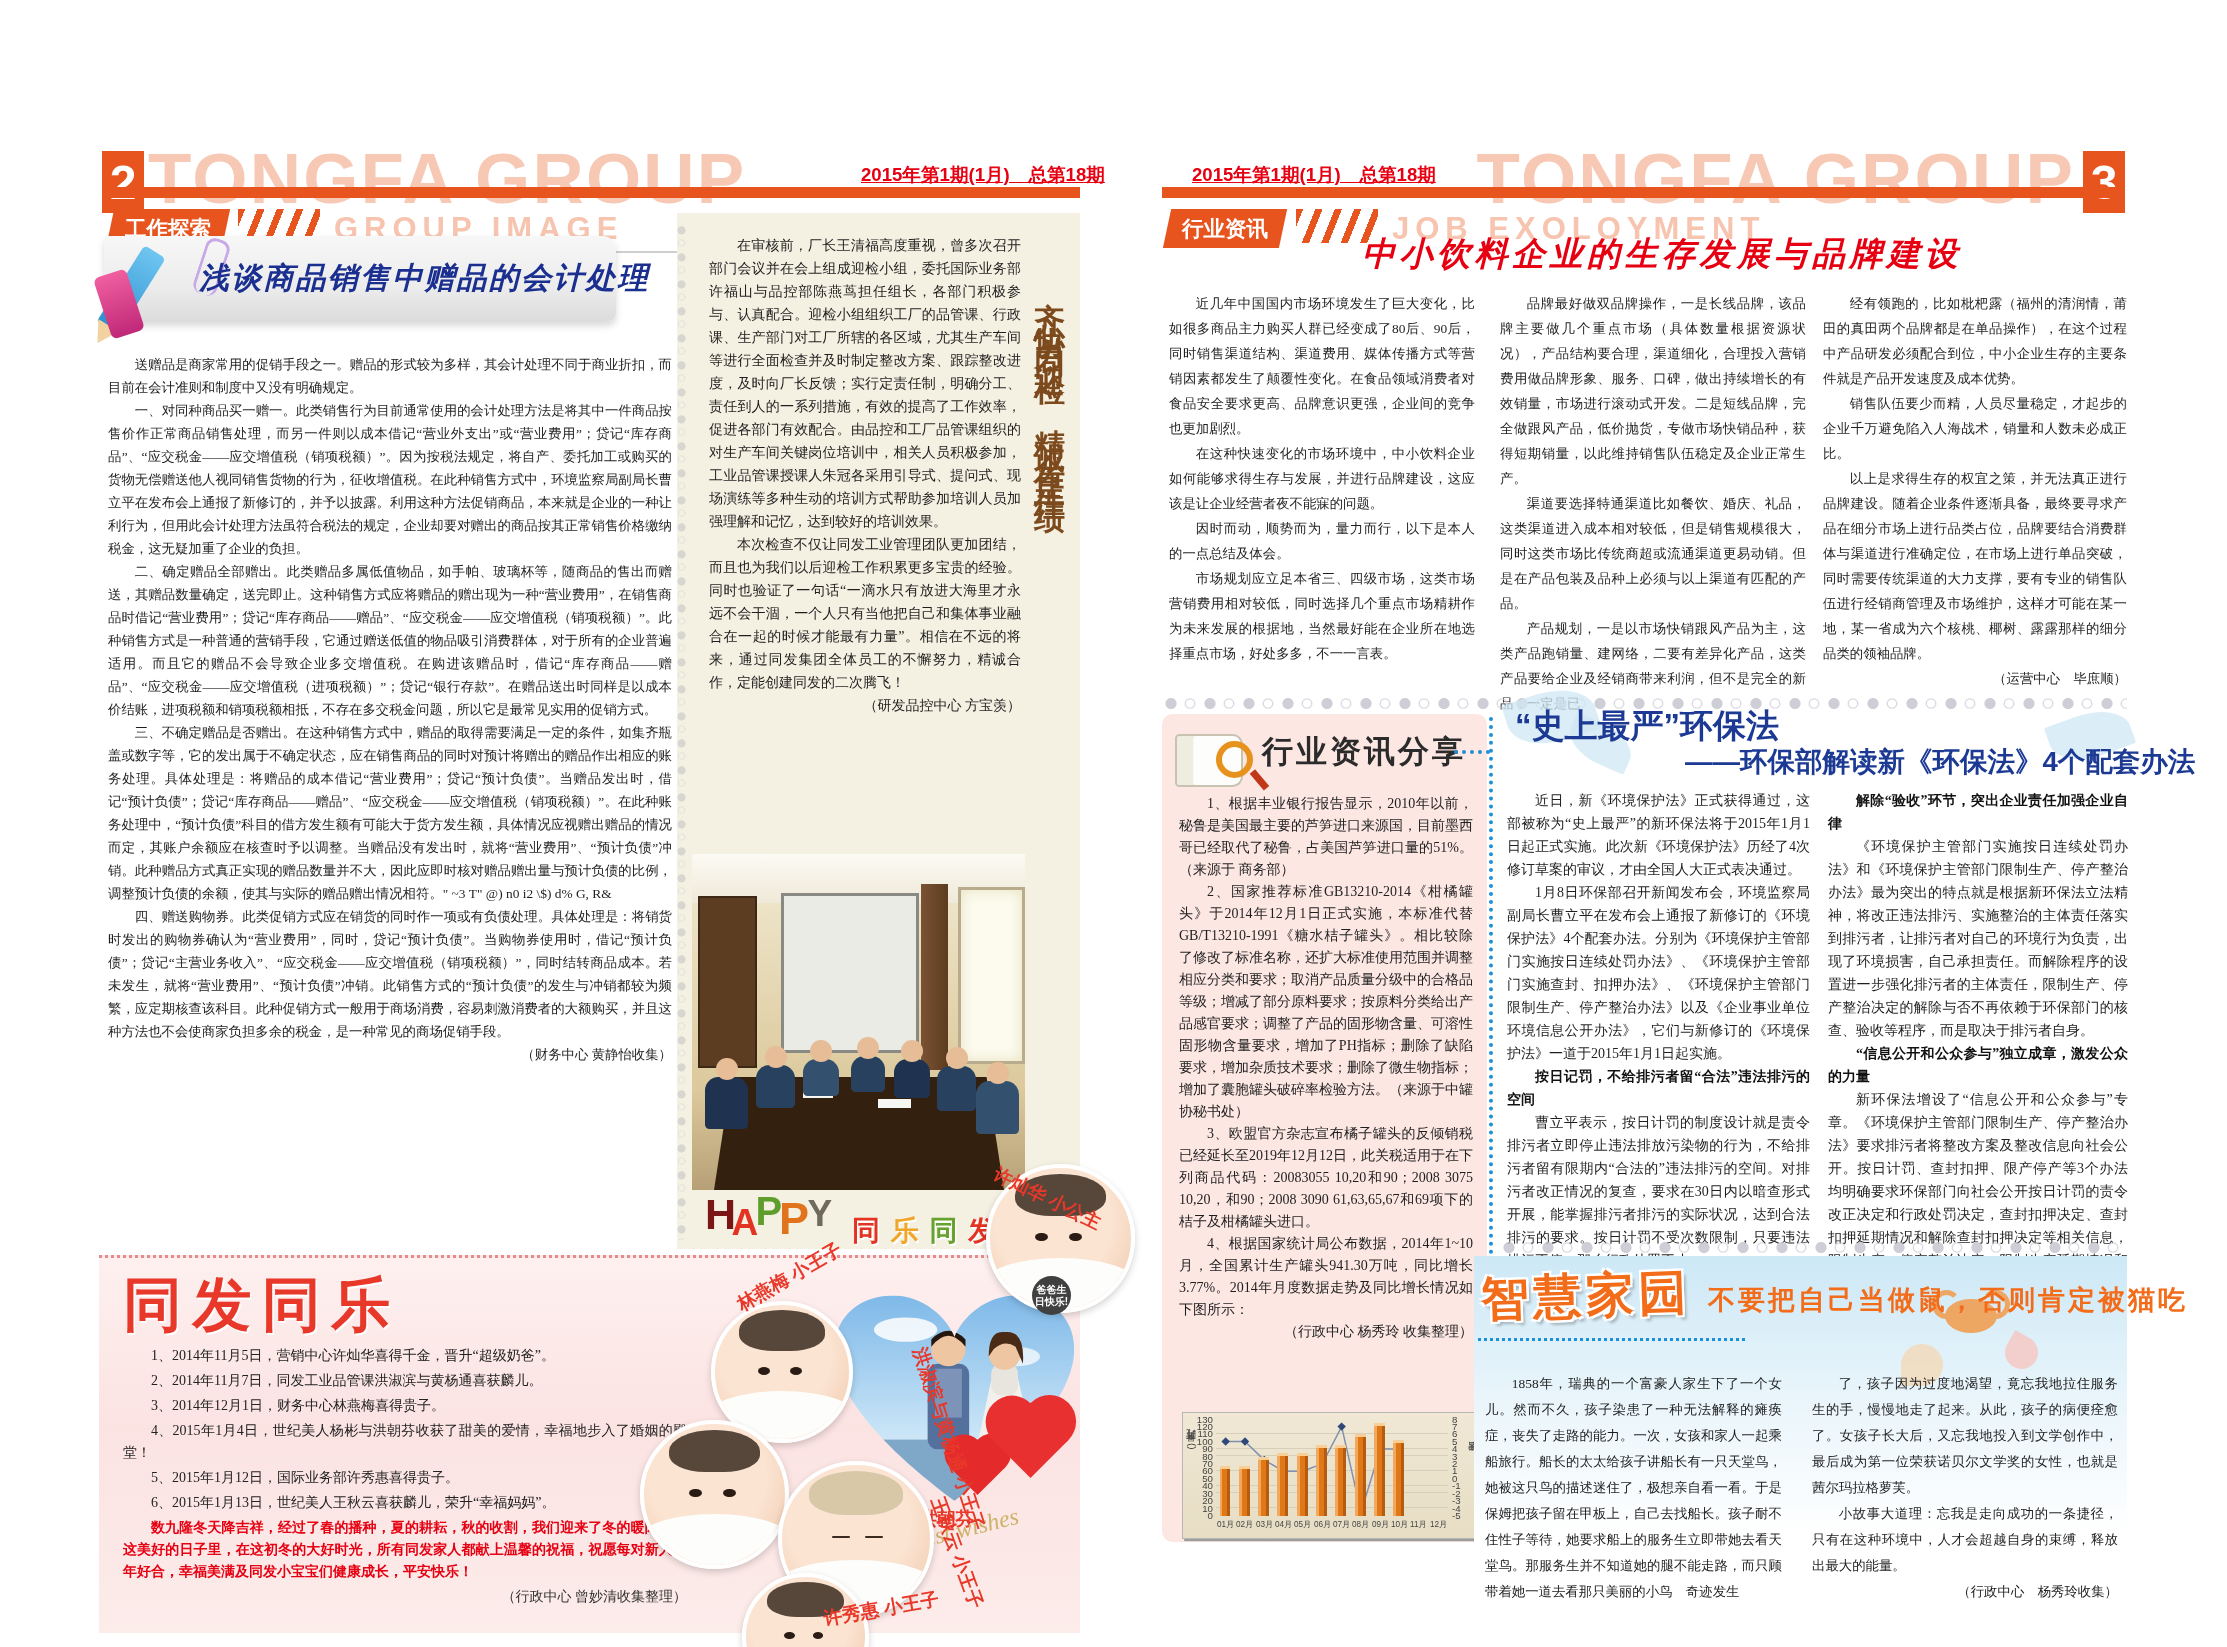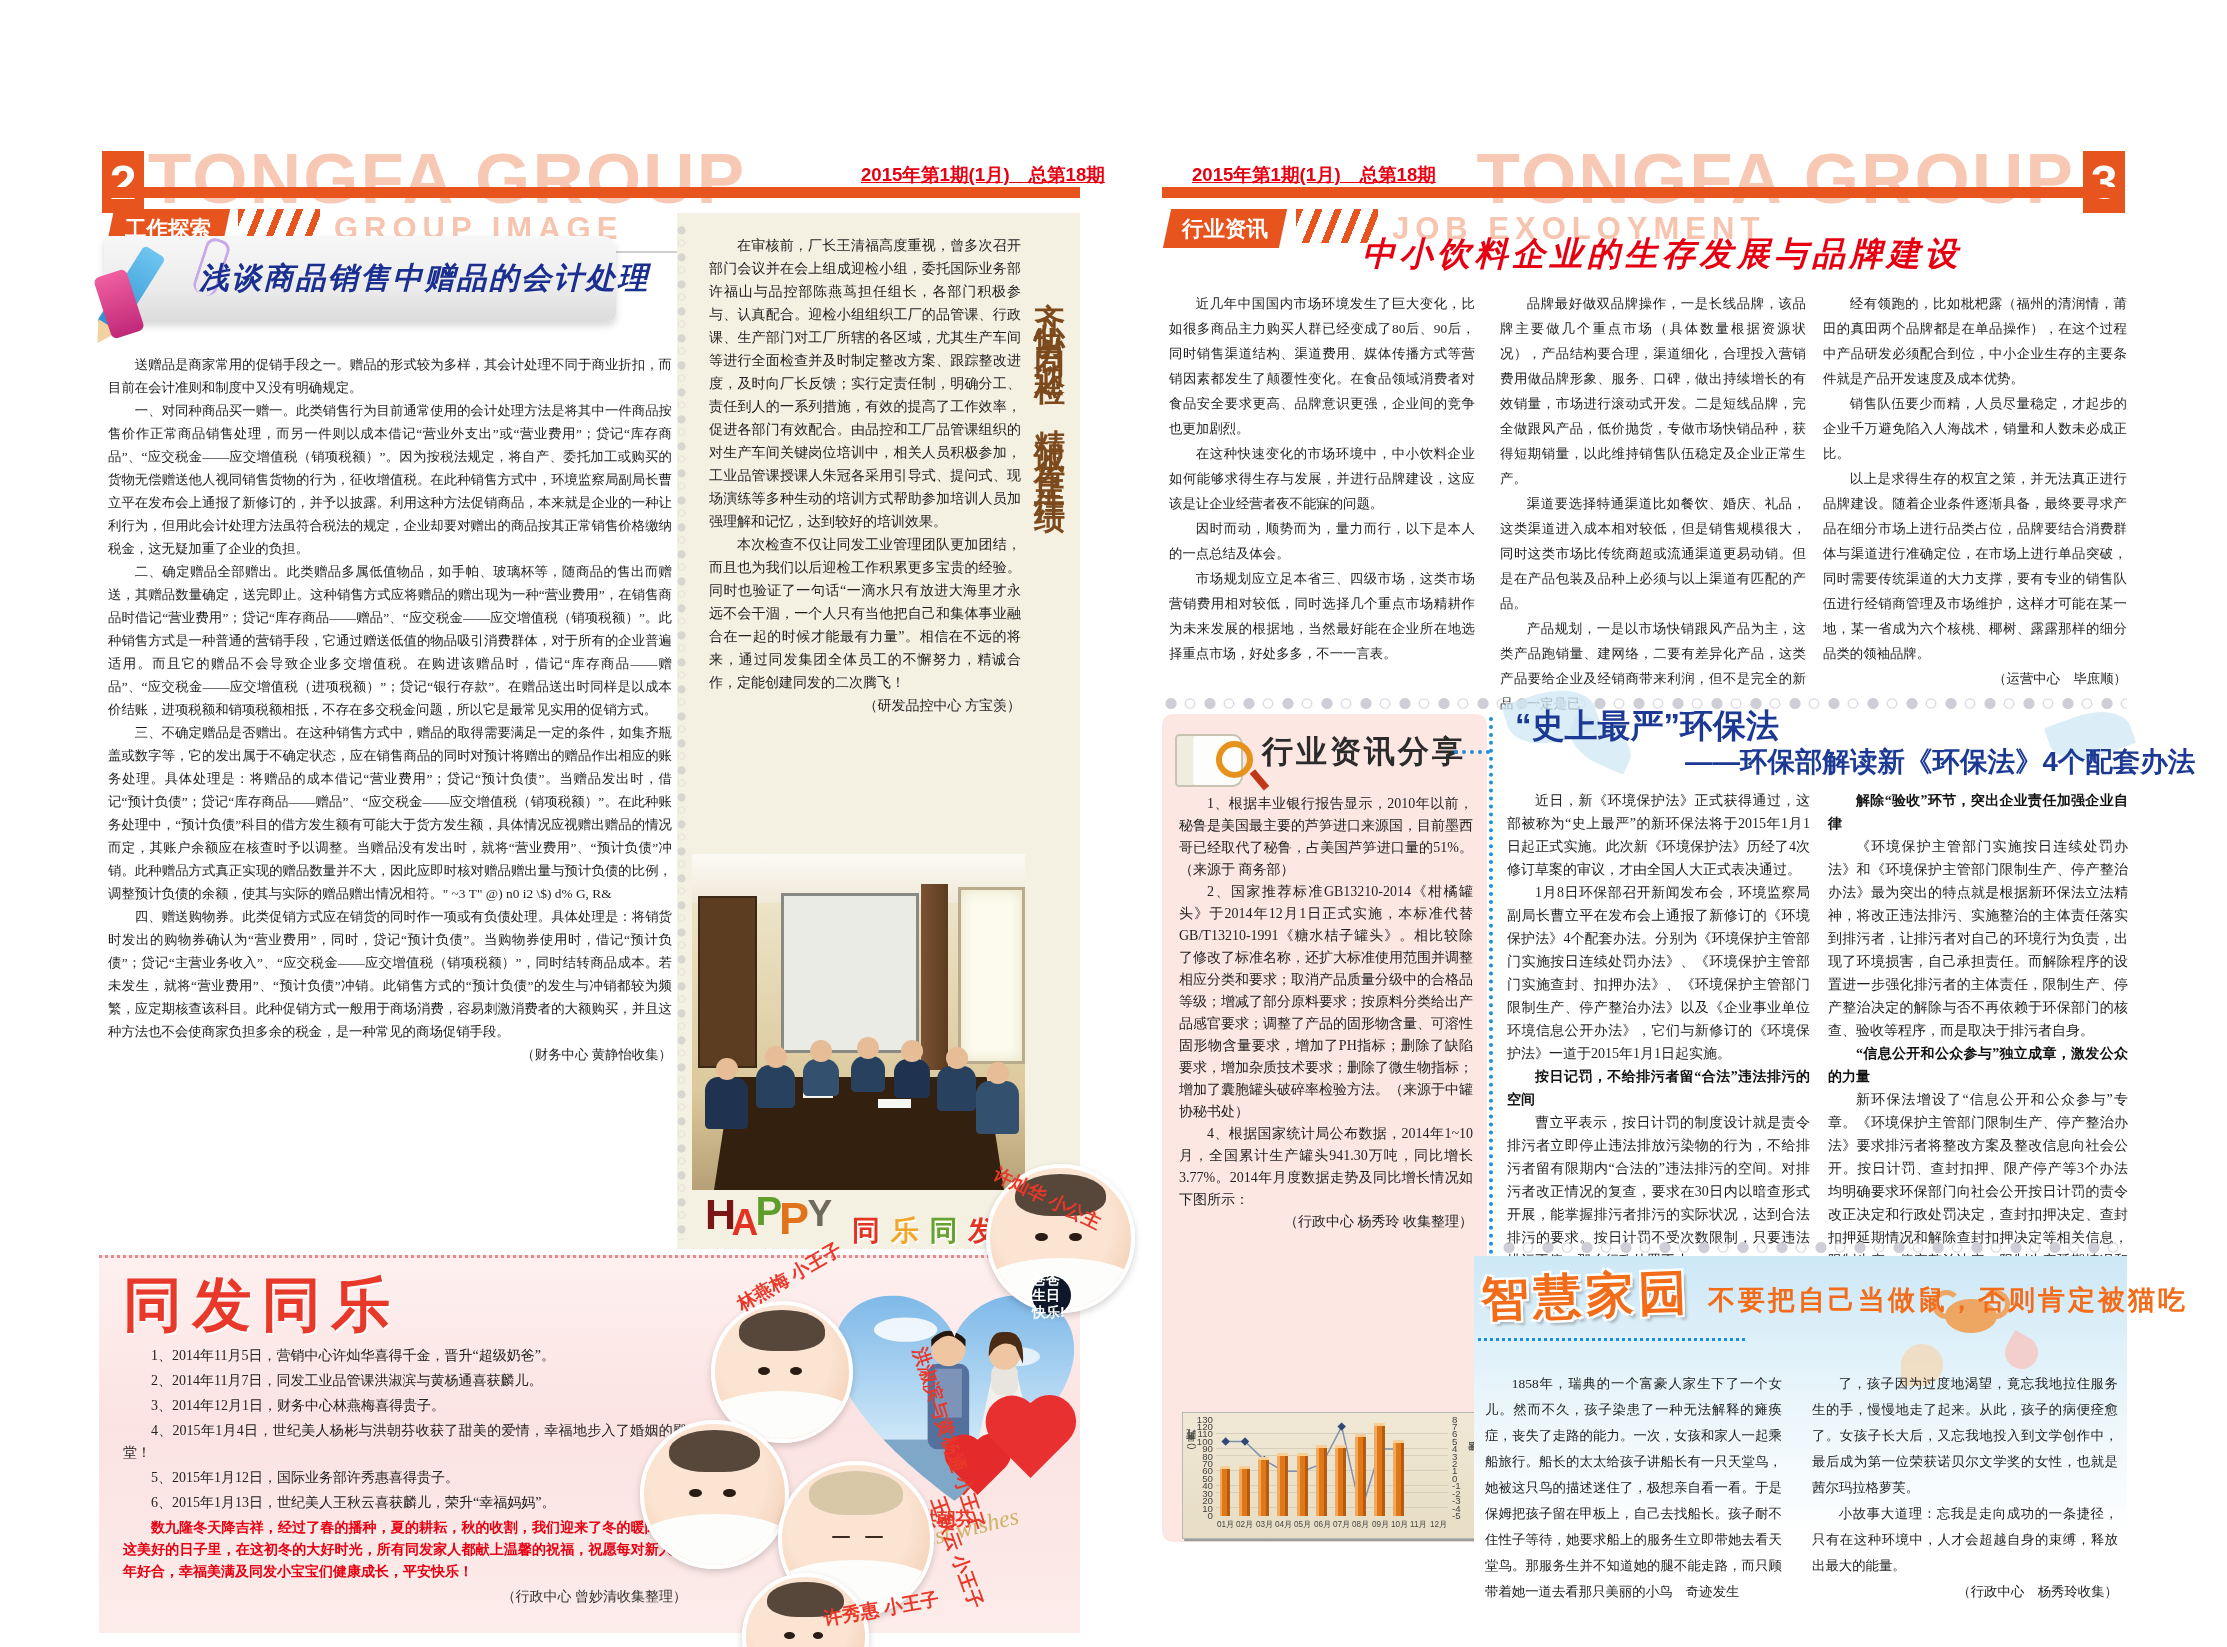--- a/index.html
+++ b/index.html
@@ -102,22 +102,22 @@
   .crab:before{content:"";position:absolute;left:-13.4px;top:-9px;width:19.3px;height:19.3px;border:5.2px solid #f29a4a;border-radius:50%;border-right-color:transparent;}
   .crab:after{content:"";position:absolute;right:-13.4px;top:-9px;width:19.3px;height:19.3px;border:5.2px solid #f29a4a;border-radius:50%;border-left-color:transparent;}
   .shell{position:absolute;border-radius:50% 50% 50% 0;background:#f3d8b8;opacity:.8;}
   
   #chart{position:absolute;background:linear-gradient(#f0e8d5,#e7ddc4);border:1.5px solid #b7b7b7;box-shadow:2.2px 2.2px 0 #9c9c9c;}
   #chart-plot{position:absolute;background:repeating-linear-gradient(180deg,transparent 0 6.7px,#d8cfba 6.7px 7.4px);}
   .cbar{position:absolute;bottom:0;background:linear-gradient(90deg,#f2a95e 0 25%,#e07818 25% 75%,#b55c10 75%);
         box-shadow:inset 0 3px 0 #f8cf96;}
   .tick{position:absolute;font-size:9.7px;color:#444;line-height:1;}
   .axlab{position:absolute;font-size:9.7px;color:#444;writing-mode:vertical-rl;transform:rotate(180deg);}
-  .badge-mini{position:absolute;border-radius:50%;background:#0f172a;color:#fff;display:flex;align-items:center;
-      justify-content:center;text-align:left;font-size:14px;font-weight:bold;line-height:1.15;}
+  .badge-mini{position:absolute;border-radius:50%;background:#404040;color:#fff;display:flex;align-items:center;
+      justify-content:center;text-align:center;font-size:10px;font-weight:bold;line-height:1.15;}
 </style>
 </head>
 <body>
 
 <div id="canvas">
 
   <div>
     <div class="num-badge" style="left:102px;top:151px;">2</div>
     <div class="brand" style="left:148px;top:138px;">TONGFA GROUP</div>
     <div class="issue" style="left:861px;top:162px;">2015年第1期(1月)　总第18期</div>
@@ -297,20 +297,21 @@
     <div class="wave" style="left:1162px;top:694px;width:965px;"></div>
 
     <div class="pinkpanel" style="left:1162px;top:714px;width:325px;height:828px;"></div>
     <div class="bookicon" style="left:1175px;top:734px;"></div>
     <div class="infoshare-title" style="left:1262px;top:731px;">行业资讯分享</div>
     <div class="dotline" style="left:1454px;top:750px;width:36px;"></div>
     <div class="vdots" style="left:1489px;top:717px;height:824px;"></div>
     <div class="col serif" style="left:1179px;top:793px;width:294px;height:616px;font-size:14px;line-height:22px;">
       <p>1、根据丰业银行报告显示，2010年以前，秘鲁是美国最主要的芦笋进口来源国，目前墨西哥已经取代了秘鲁，占美国芦笋进口量的51%。　　（来源于 商务部）</p>
       <p>2、国家推荐标准GB13210-2014《柑橘罐头》于2014年12月1日正式实施，本标准代替GB/T13210-1991《糖水桔子罐头》。相比较除了修改了标准名称，还扩大标准使用范围并调整相应分类和要求；取消产品质量分级中的合格品等级；增减了部分原料要求；按原料分类给出产品感官要求；调整了产品的固形物含量、可溶性固形物含量要求，增加了PH指标；删除了缺陷要求，增加杂质技术要求；删除了微生物指标；增加了囊胞罐头破碎率检验方法。（来源于中罐协秘书处）</p>
+      <p>3、欧盟官方杂志宣布橘子罐头的反倾销税已经延长至2019年12月12日，此关税适用于在下列商品代码：20083055 10,20和90；2008 3075 10,20，和90；2008 3090 61,63,65,67和69项下的桔子及柑橘罐头进口。</p>
       <p>4、根据国家统计局公布数据，2014年1~10月，全国累计生产罐头941.30万吨，同比增长3.77%。2014年月度数据走势及同比增长情况如下图所示：</p>
       <p class="byline">（行政中心 杨秀玲 收集整理）</p>
     </div>
 
     <div id="chart" style="left:1182px;top:1412px;width:297px;height:125px;">
       <div class="axlab" style="left:1.5px;top:30px;">产量(万吨)</div>
       <div class="axlab" style="right:0px;top:46px;">增速</div>
       <div id="chart-plot" style="left:33px;top:6px;width:232px;height:97px;">
         <svg id="chart-line" width="232" height="97" style="position:absolute;left:0;top:0;overflow:visible;" viewBox="0 0 312 130">
             <polyline points="13,30 39,30 65,55 91,70 117,70 143,60 169,10 195,125 221,40 247,40" fill="none" stroke="#8090b0" stroke-width="2"></polyline>

